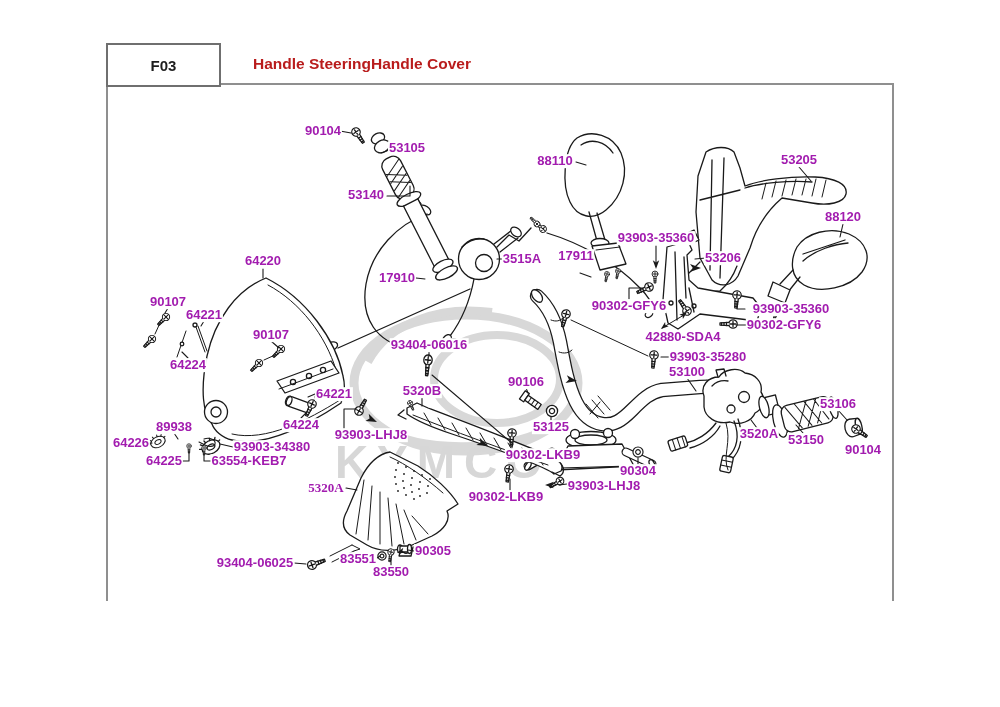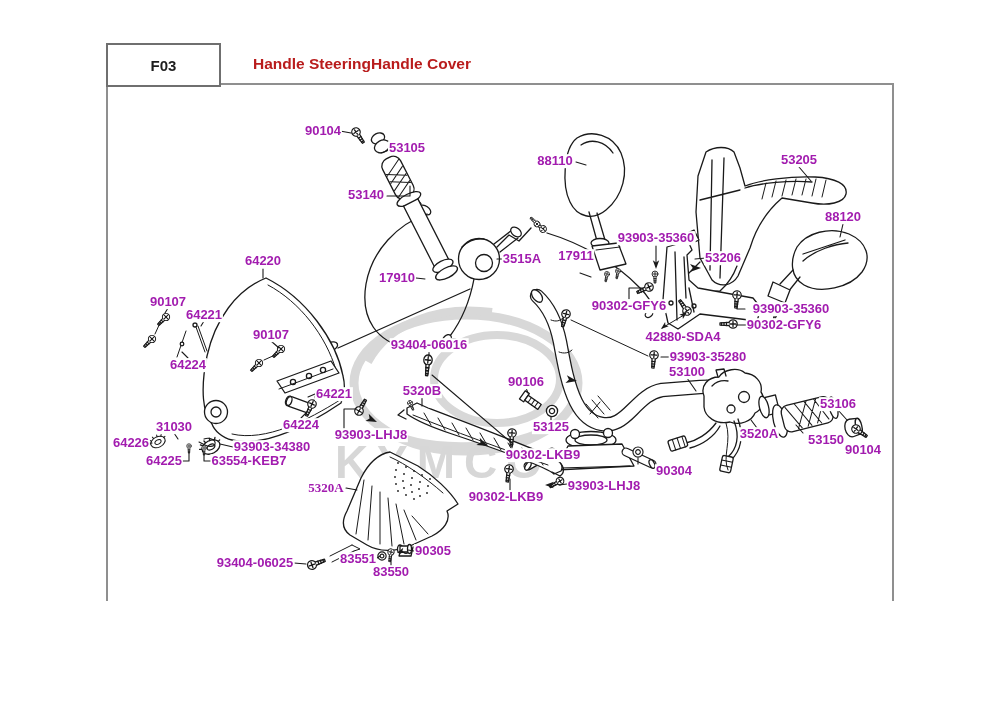--- a/index.html
+++ b/index.html
@@ -388,36 +388,36 @@
       <div class="part-label" style="left: 683px; top: 337px;">42880-SDA4</div>
       <div class="part-label" style="left: 708px; top: 357px;">93903-35280</div>
       <div class="part-label" style="left: 687px; top: 372px;">53100</div>
       <div class="part-label" style="left: 263px; top: 261px;">64220</div>
       <div class="part-label" style="left: 168px; top: 302px;">90107</div>
       <div class="part-label" style="left: 204px; top: 315px;">64221</div>
       <div class="part-label" style="left: 188px; top: 365px;">64224</div>
       <div class="part-label" style="left: 271px; top: 335px;">90107</div>
       <div class="part-label" style="left: 334px; top: 394px;">64221</div>
       <div class="part-label" style="left: 301px; top: 425px;">64224</div>
-      <div class="part-label" style="left: 174px; top: 427px;">31030</div>
+      <div class="part-label" style="left: 174px; top: 427px;">89938</div>
       <div class="part-label" style="left: 131px; top: 443px;">64226</div>
       <div class="part-label" style="left: 164px; top: 461px;">64225</div>
       <div class="part-label" style="left: 272px; top: 447px; text-align: center;">93903-34380</div>
       <div class="part-label" style="left: 249px; top: 461px;">63554-KEB7</div>
       <div class="part-label" style="left: 429px; top: 345px;">93404-06016</div>
       <div class="part-label" style="left: 422px; top: 391px;">5320B</div>
       <div class="part-label" style="left: 526px; top: 382px;">90106</div>
       <div class="part-label" style="left: 551px; top: 427px;">53125</div>
       <div class="part-label" style="left: 543px; top: 455px;">90302-LKB9</div>
       <div class="part-label" style="left: 371px; top: 435px;">93903-LHJ8</div>
       <div class="part-label" style="left: 506px; top: 497px;">90302-LKB9</div>
-      <div class="part-label" style="left: 638px; top: 471px; margin-left: 36px;">90304</div>
+      <div class="part-label" style="left: 638px; top: 471px;">90304</div>
       <div class="part-label" style="left: 604px; top: 486px;">93903-LHJ8</div>
       <div class="part-label" style="left: 759px; top: 434px;">3520A</div>
-      <div class="part-label" style="left: 806px; top: 440px; margin-left: 20px;">53150</div>
+      <div class="part-label" style="left: 806px; top: 440px;">53150</div>
       <div class="part-label" style="left: 838px; top: 404px;">53106</div>
       <div class="part-label" style="left: 863px; top: 450px;">90104</div>
       <div class="part-label" style="left: 326px; top: 488px; font-family: Liberation Serif, serif;">5320A</div>
       <div class="part-label" style="left: 255px; top: 563px;">93404-06025</div>
       <div class="part-label" style="left: 358px; top: 559px;">83551</div>
       <div class="part-label" style="left: 433px; top: 551px;">90305</div>
       <div class="part-label" style="left: 391px; top: 572px;">83550</div>
     </div>
 
   <div class="page-num">- 47 -</div>

